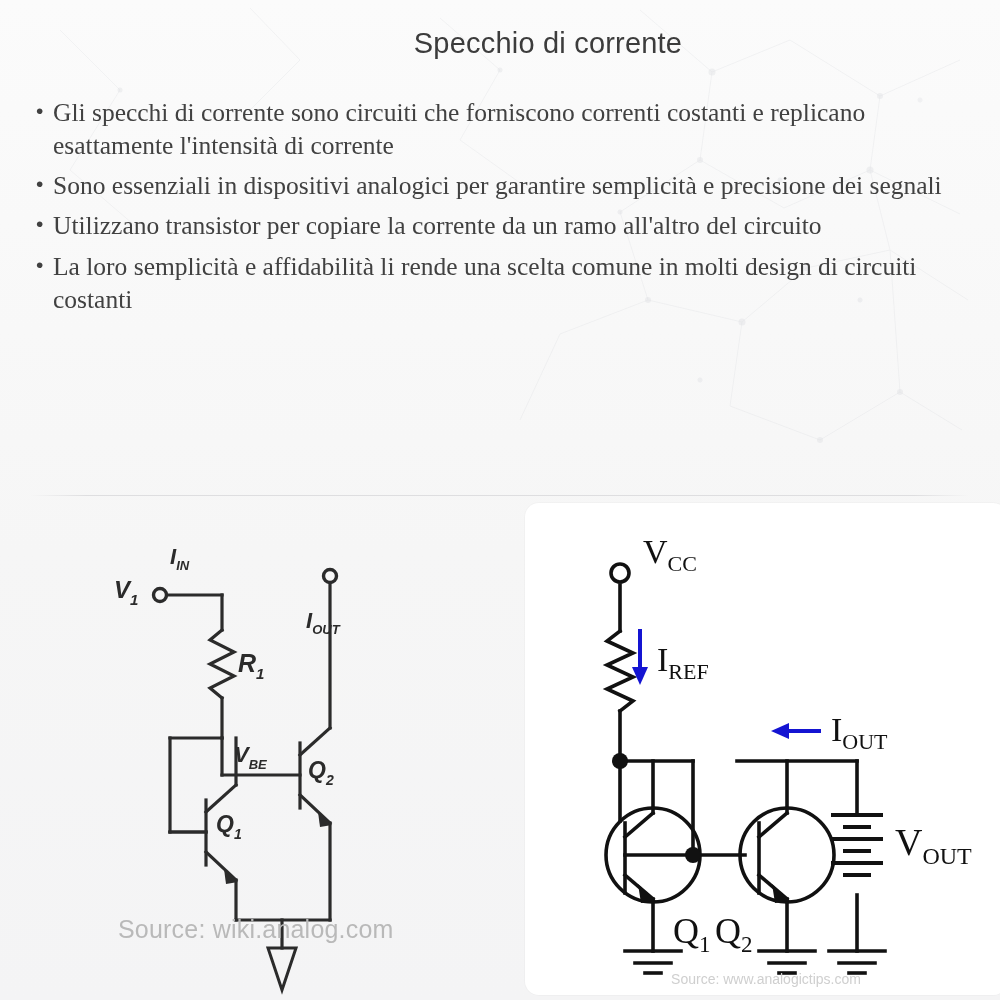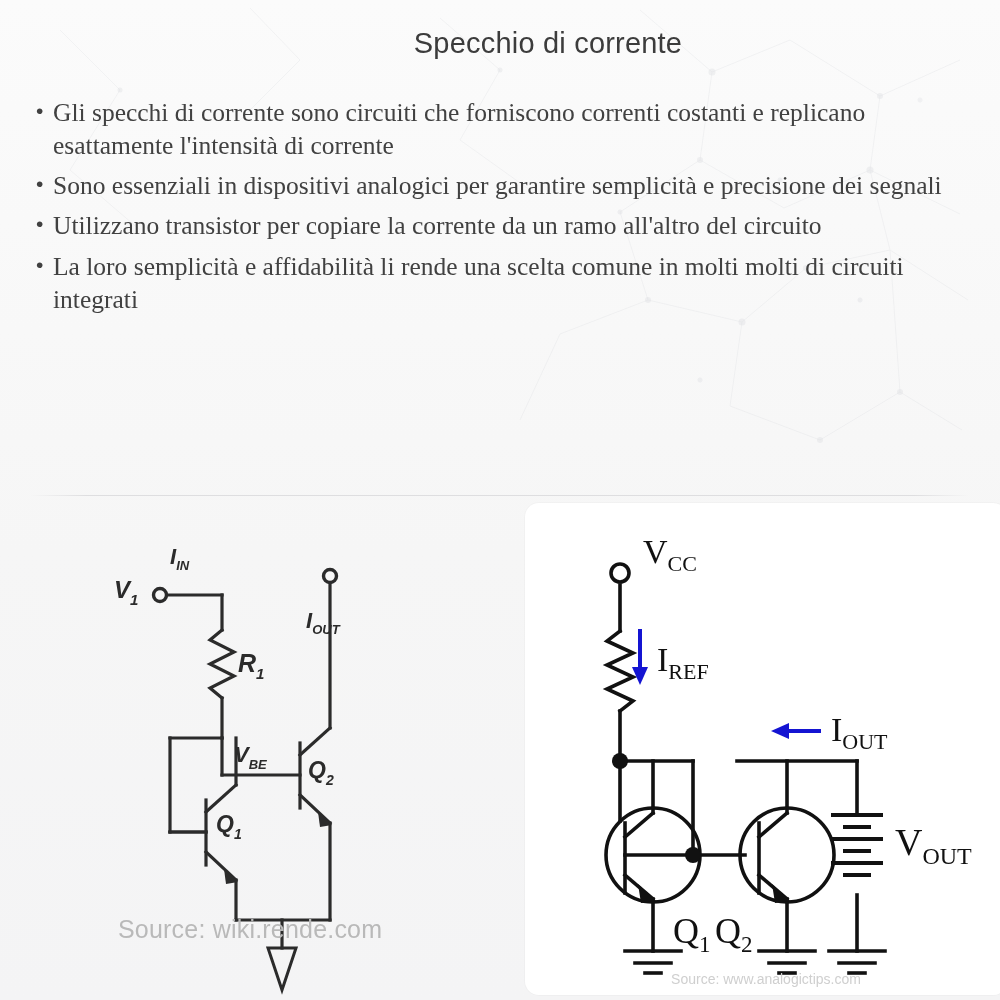--- a/index.html
+++ b/index.html
@@ -113,21 +113,21 @@
     <div class="bullet">
       <span class="dot">•</span>
       <span class="txt">Sono essenziali in dispositivi analogici per garantire semplicità e precisione dei segnali</span>
     </div>
     <div class="bullet">
       <span class="dot">•</span>
       <span class="txt">Utilizzano transistor per copiare la corrente da un ramo all'altro del circuito</span>
     </div>
     <div class="bullet">
       <span class="dot">•</span>
-      <span class="txt">La loro semplicità e affidabilità li rende una scelta comune in molti molti di circuiti integrati</span>
+      <span class="txt">La loro semplicità e affidabilità li rende una scelta comune in molti design di circuiti costanti</span>
     </div>
   </div>
 
   <div class="divider"></div>
 
   <div class="left-fig">
     <svg width="480" height="495" viewBox="0 0 480 495">
       <g stroke="#2b2b2b" stroke-width="3.2" fill="none" stroke-linecap="square">
 
         <line x1="155" y1="95" x2="212" y2="95"></line>
@@ -185,21 +185,21 @@
         <text x="224" y="262" font-size="22" font-style="italic"><tspan>V</tspan><tspan font-size="13" dy="7">BE</tspan></text>
 
         <text x="296" y="128" font-size="22" font-style="italic"><tspan>I</tspan><tspan font-size="13" dy="6">OUT</tspan></text>
 
         <text x="206" y="332" font-size="23" font-style="italic"><tspan>Q</tspan><tspan font-size="14" dy="7">1</tspan></text>
 
         <text x="298" y="278" font-size="23" font-style="italic"><tspan>Q</tspan><tspan font-size="14" dy="7">2</tspan></text>
       </g>
     </svg>
   </div>
-  <div class="src-left">Source: wiki.rende.com</div>
+  <div class="src-left">Source: wiki.analog.com</div>
 
   <div class="right-panel">
     <svg width="482" height="492" viewBox="0 0 482 492">
       <g stroke="#111111" stroke-width="3.6" fill="none" stroke-linecap="square">
 
         <line x1="95" y1="82" x2="95" y2="128"></line>
 
         <path d="M95 128 L82 138 L108 150 L82 162 L108 174 L82 186 L108 198 L95 208"></path>
 
         <line x1="95" y1="208" x2="95" y2="258"></line>

